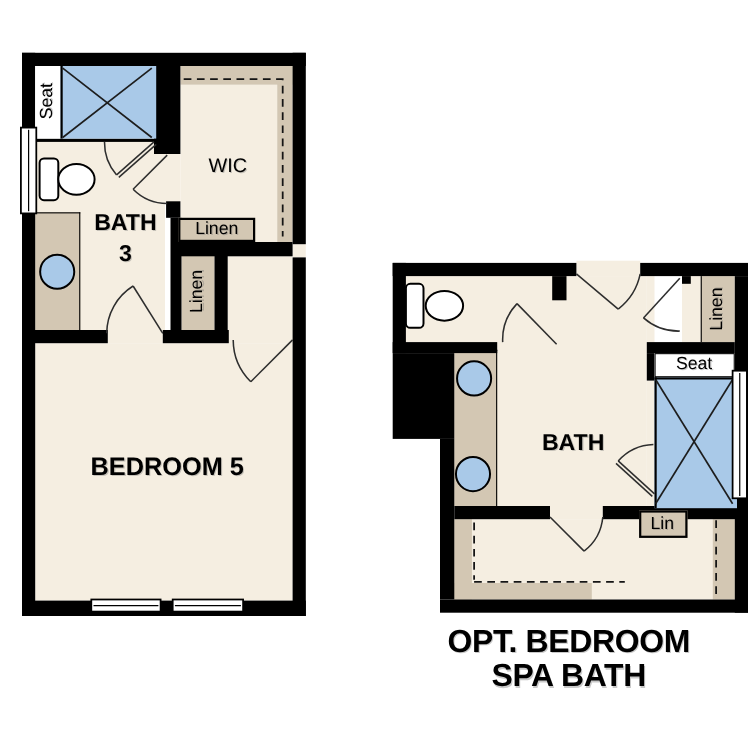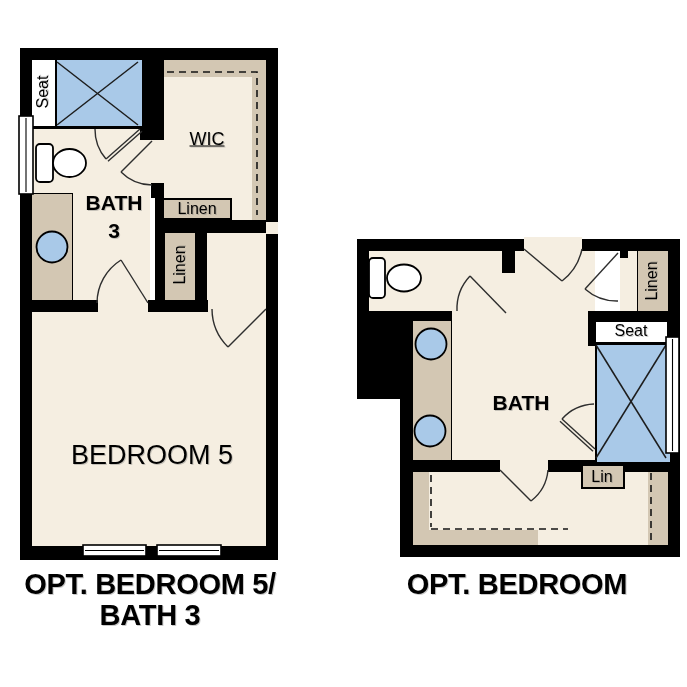--- a/index.html
+++ b/index.html
@@ -9,21 +9,21 @@
   .tan{position:absolute;background:var(--counter,#d3c7b3);}
   .wall{position:absolute;background:var(--wall,#000000);}
   .whitebar{position:absolute;background:#ffffff;}
   .shower{position:absolute;background:var(--shower,#a9c9e8);border:2px solid var(--wall,#000);}
   .bordered{box-sizing:border-box;border:2px solid var(--wall,#000);}
   .thinTR{box-sizing:border-box;border-top:1.5px solid #000;border-right:1.5px solid #000;}
   .thinL{box-sizing:border-box;border-left:1.5px solid #000;}
   .label{position:absolute;transform:translate(-50%,-50%);white-space:nowrap;color:#000;
          text-shadow:1px 1px 0 rgba(110,110,110,.35);}
   .vert{transform:translate(-50%,-50%) rotate(-90deg);}
-  .b27{font-size:27px;font-weight:normal;margin-top:31px;}
+  .b27{font-size:23px;font-weight:bold;}
   .b21{font-size:21px;font-weight:bold;line-height:26px;text-align:left;}
   .r18{font-size:18px;}
   .r16{font-size:16px;}
   .caption{position:absolute;width:300px;text-align:center;font-weight:bold;font-size:29px;
            line-height:31px;color:#000;letter-spacing:-0.3px;text-shadow:1px 1px 0 rgba(120,120,120,.4);}
   svg{position:absolute;left:0;top:0;}
   .door{fill:none;stroke:#2e2e2e;stroke-width:1.4;}
   .dash{fill:none;stroke:#151515;stroke-width:1.6;stroke-dasharray:7 5;}
   .fix{fill:#ffffff;stroke:#000;stroke-width:1.8;}
   .sink{fill:var(--shower,#a9c9e8);stroke:#000;stroke-width:1.8;}
@@ -192,31 +192,28 @@
 
     <g>
       <rect class="win" x="666" y="337" width="13" height="116"></rect>
       <line class="winline" x1="672.5" y1="339" x2="672.5" y2="451"></line>
     </g>
   </svg>
 
   <div class="label vert r16" style="left:43px;top:92px;">Seat</div>
   <div class="label b21" style="left:114px;top:203px;">BATH</div>
   <div class="label b21" style="left:114px;top:231px;">3</div>
-  <div class="label r18" style="left:207px;top:139px;text-decoration:underline;">WIC</div>
+  <div class="label r18" style="left:207px;top:151px;">WIC</div>
   <div class="label r16" style="left:197px;top:209px;">Linen</div>
   <div class="label vert r16" style="left:180px;top:265px;">Linen</div>
   <div class="label b27" style="left:152px;top:424px;">BEDROOM 5</div>
 
   <div class="label b21" style="left:521px;top:403px;">BATH</div>
   <div class="label r16" style="left:631px;top:331px;">Seat</div>
   <div class="label vert r16" style="left:652px;top:281px;">Linen</div>
   <div class="label r16" style="left:602px;top:477px;">Lin</div>
 
-  <div class="caption" style="left:0px;top:569px;">
-    <div>OPT. BEDROOM 5/</div>
-    <div>BATH 3</div>
-  </div>
   <div class="caption" style="left:367px;top:569px;">
     <div>OPT. BEDROOM</div>
+    <div>SPA BATH</div>
   </div>
 
 </div>
 
 </body></html>

